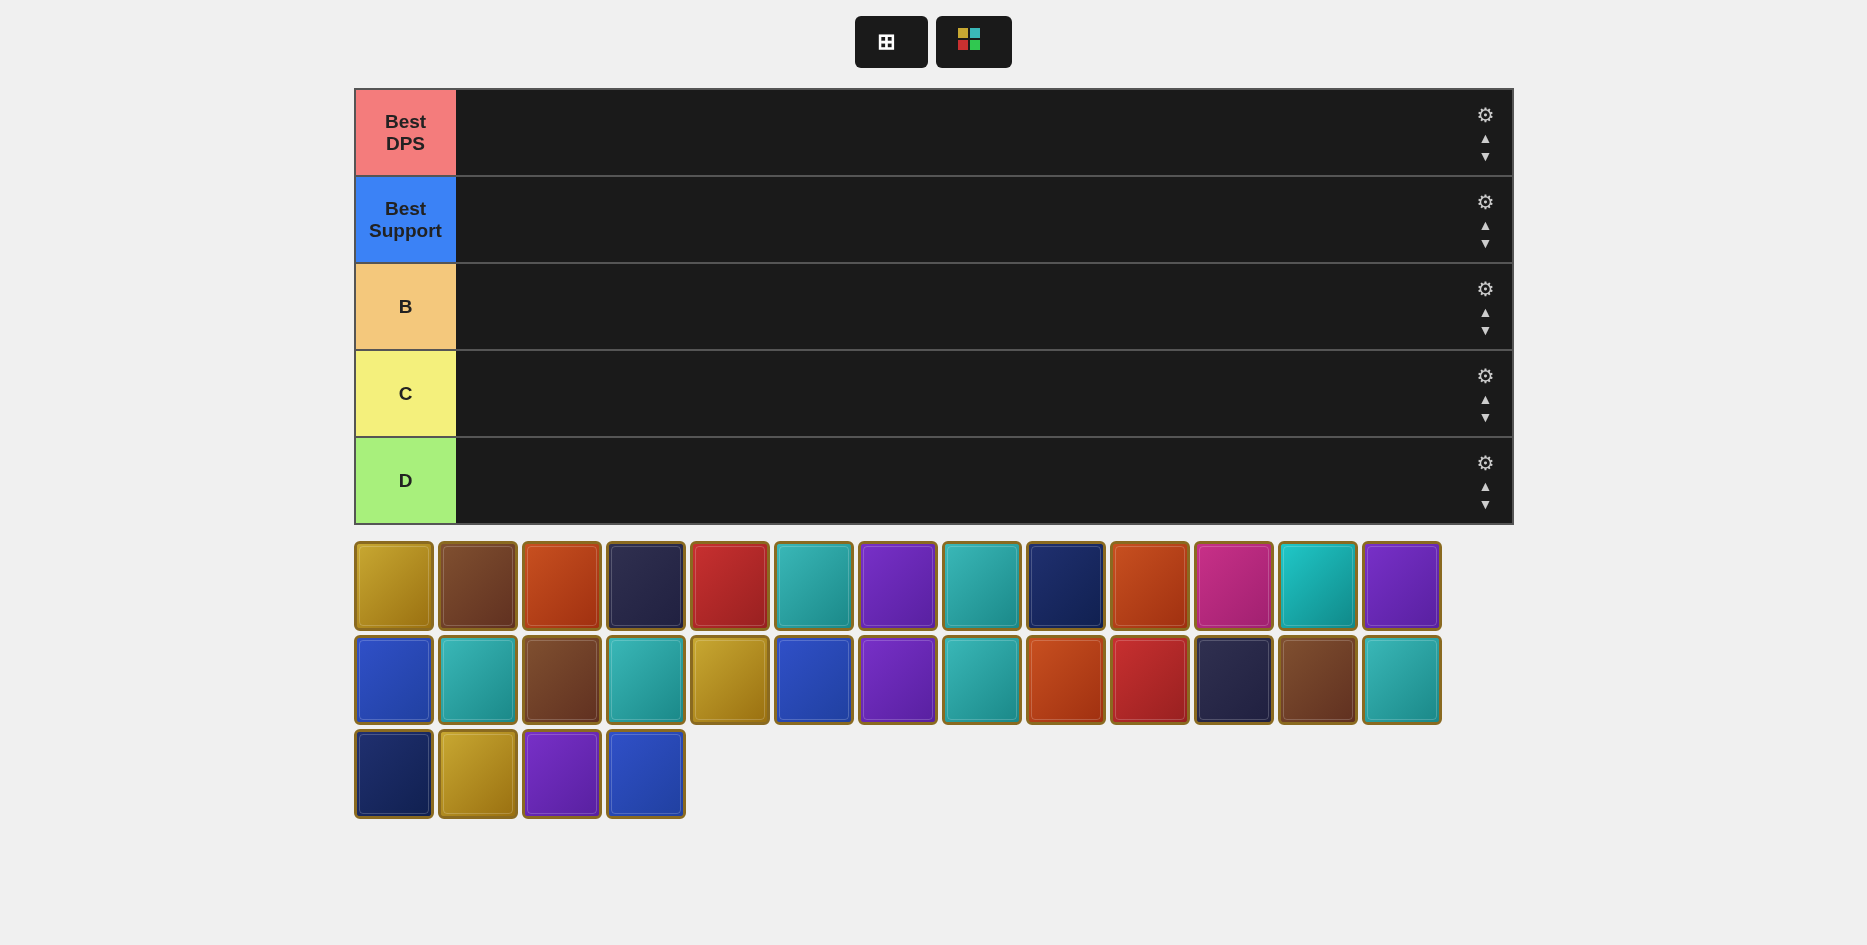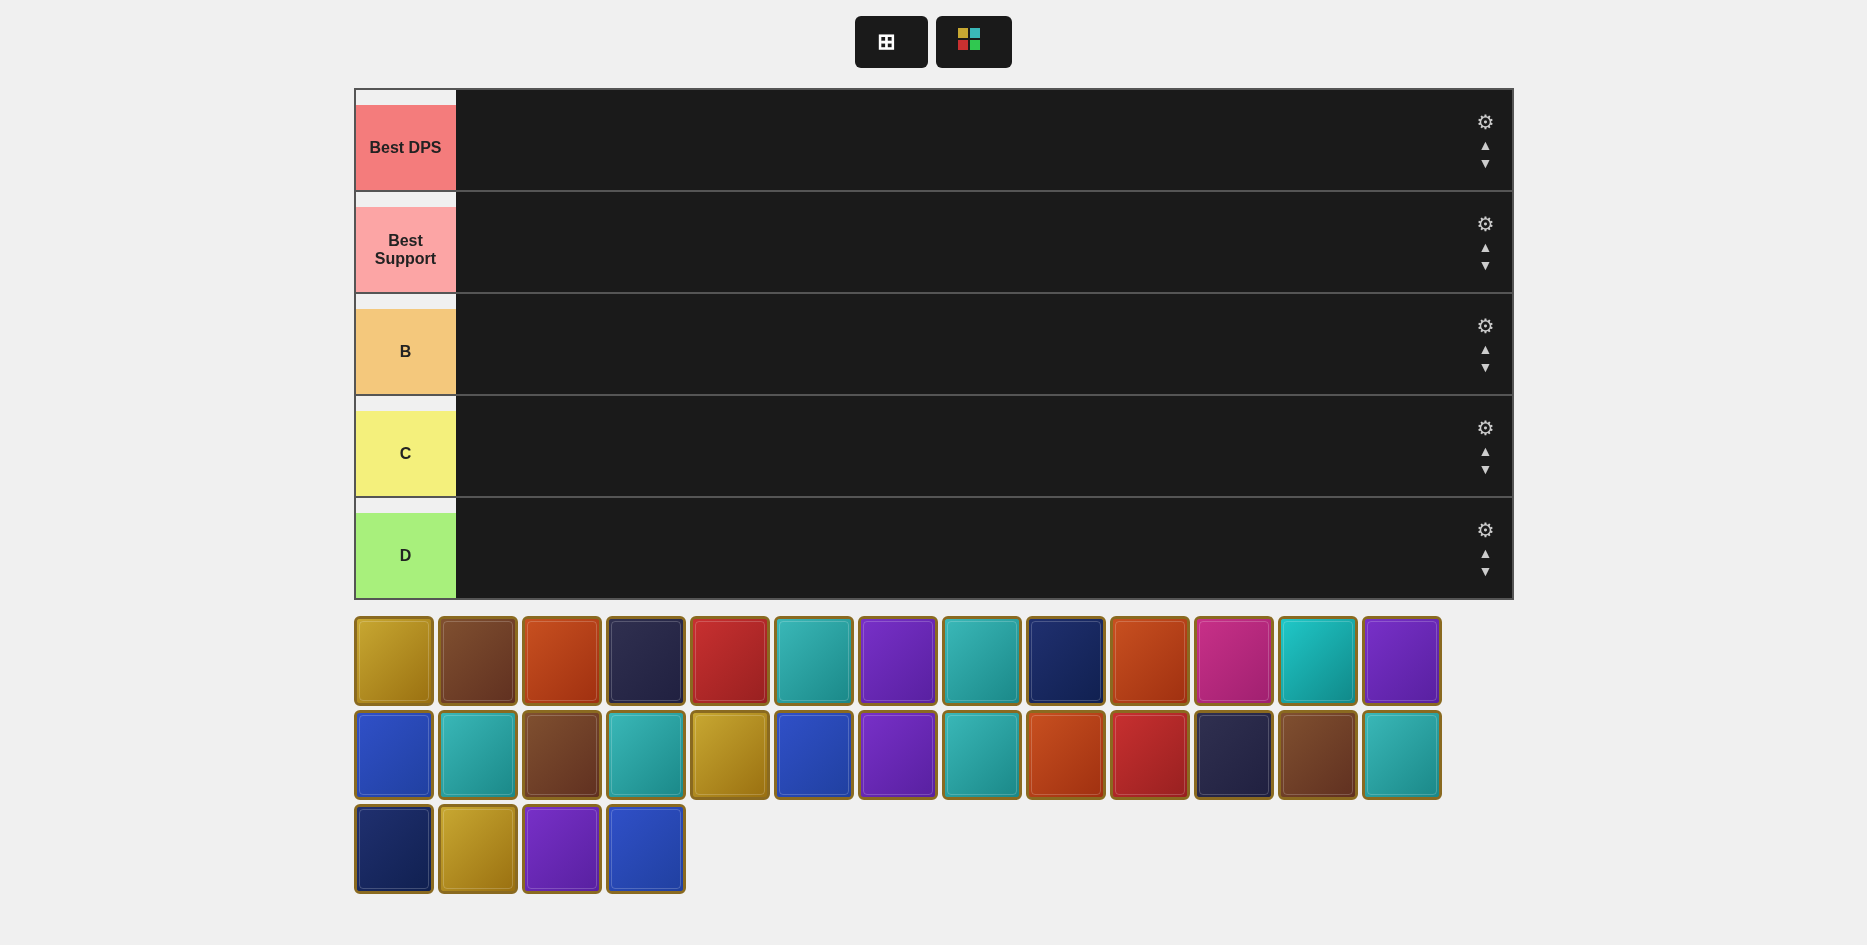--- a/index.html
+++ b/index.html
@@ -52,27 +52,26 @@
     .tier-row:last-child {
       border-bottom: none;
     }
 
     .tier-label {
       width: 100px;
       min-height: 85px;
       display: flex;
       align-items: center;
       justify-content: center;
-      font-size: 16px;
+      font-size: 19px;
       font-weight: 700;
       color: #222;
       flex-shrink: 0;
       text-align: center;
       padding: 8px;
-      margin-top: 15px;
     }
 
     .tier-content {
       flex: 1;
       background: #1a1a1a;
       min-height: 85px;
     }
 
     .tier-controls {
       display: flex;
@@ -190,21 +189,21 @@
 <div class="tier-row">
     <div class="tier-label" style="background:#f47c7c">Best DPS</div>
     <div class="tier-content"></div>
     <div class="tier-controls">
       <span class="gear-icon">⚙</span>
       <span class="arrow-up">▲</span>
       <span class="arrow-down">▼</span>
     </div>
   </div>
     <div class="tier-row">
-    <div class="tier-label" style="background:#fca5a5">Best Support</div>
+    <div class="tier-label" style="background:#3b82f6">Best Support</div>
     <div class="tier-content"></div>
     <div class="tier-controls">
       <span class="gear-icon">⚙</span>
       <span class="arrow-up">▲</span>
       <span class="arrow-down">▼</span>
     </div>
   </div>
     <div class="tier-row">
     <div class="tier-label" style="background:#f4c87c">B</div>
     <div class="tier-content"></div>

